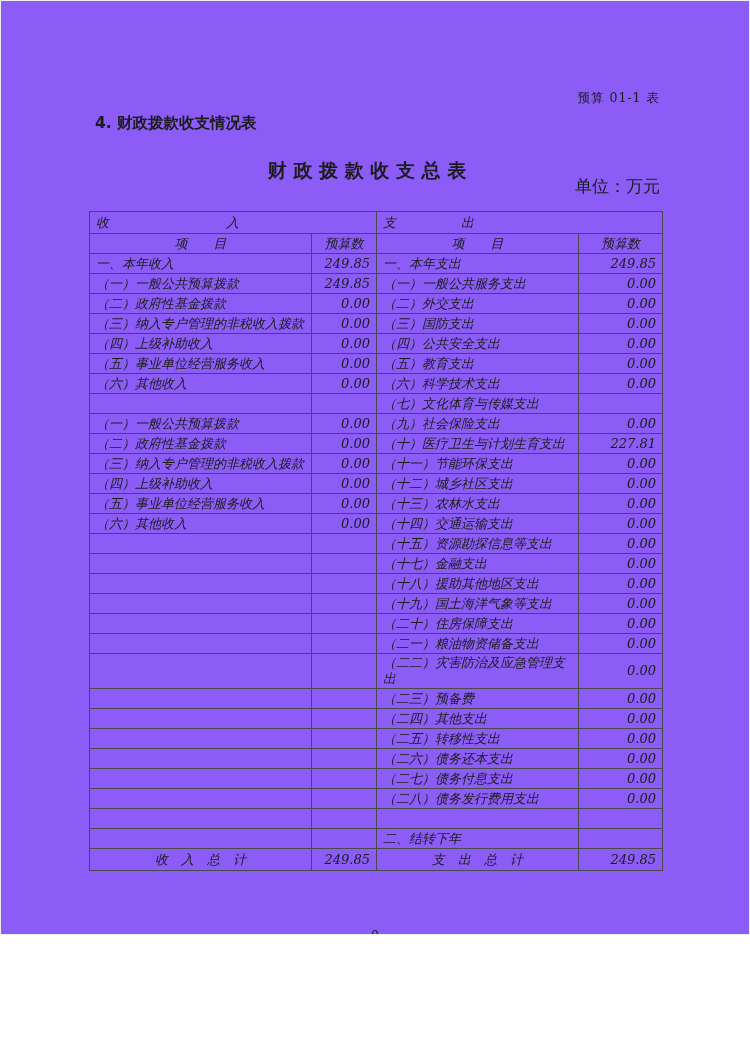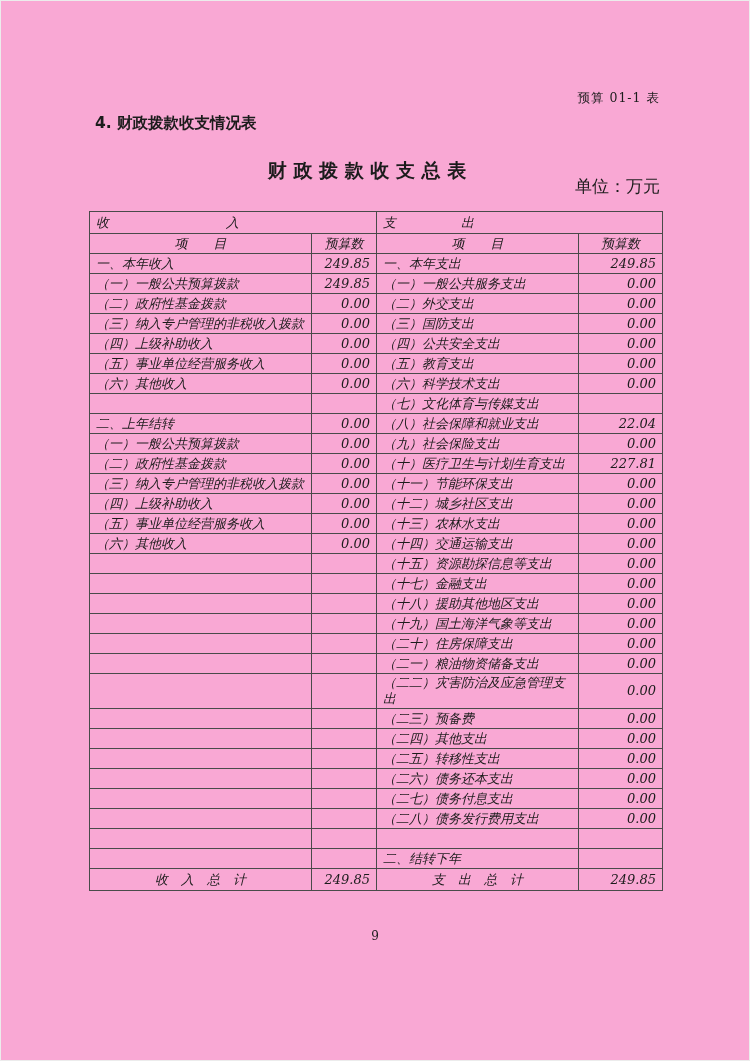--- a/index.html
+++ b/index.html
@@ -4,22 +4,22 @@
 <style>
   * { margin:0; padding:0; box-sizing:border-box; }
   html,body { background:#ffffff; }
   body {
     font-family:"DejaVu Serif","Liberation Serif",serif;
     color:#1c1c1c;
   }
   .page {
     position:relative;
     width:750px;
-    height:1061px;
-    background:#f9a8d4;
+    height:935px;
+    background:#8b5cf6;
     border:1px solid #ececec;
     overflow:hidden;
   }
   .doc-label {
     position:absolute;
     top:89px; right:89px;
     font-size:12.5px;
     letter-spacing:1px;
   }
   .section-heading {
@@ -175,26 +175,20 @@
           <td class="item-cell">（六）科学技术支出</td>
           <td class="value-cell">0.00</td>
         </tr>
         <tr>
           <td class="item-cell"></td>
           <td class="value-cell"></td>
           <td class="item-cell">（七）文化体育与传媒支出</td>
           <td class="value-cell"></td>
         </tr>
         <tr>
-          <td class="item-cell">二、上年结转</td>
-          <td class="value-cell">0.00</td>
-          <td class="item-cell">（八）社会保障和就业支出</td>
-          <td class="value-cell">22.04</td>
-        </tr>
-        <tr>
           <td class="item-cell">（一）一般公共预算拨款</td>
           <td class="value-cell">0.00</td>
           <td class="item-cell">（九）社会保险支出</td>
           <td class="value-cell">0.00</td>
         </tr>
         <tr>
           <td class="item-cell">（二）政府性基金拨款</td>
           <td class="value-cell">0.00</td>
           <td class="item-cell">（十）医疗卫生与计划生育支出</td>
           <td class="value-cell">227.81</td>

